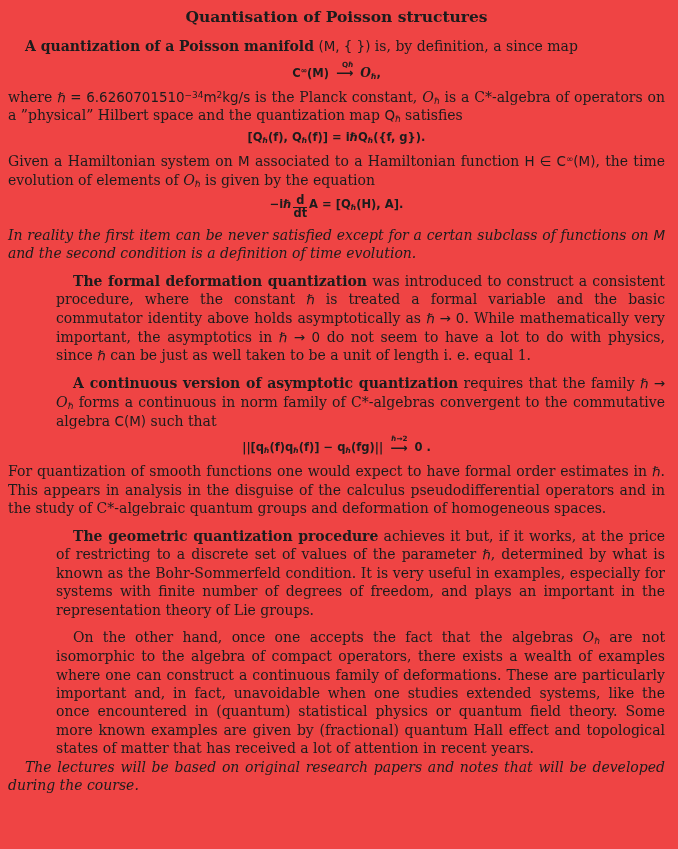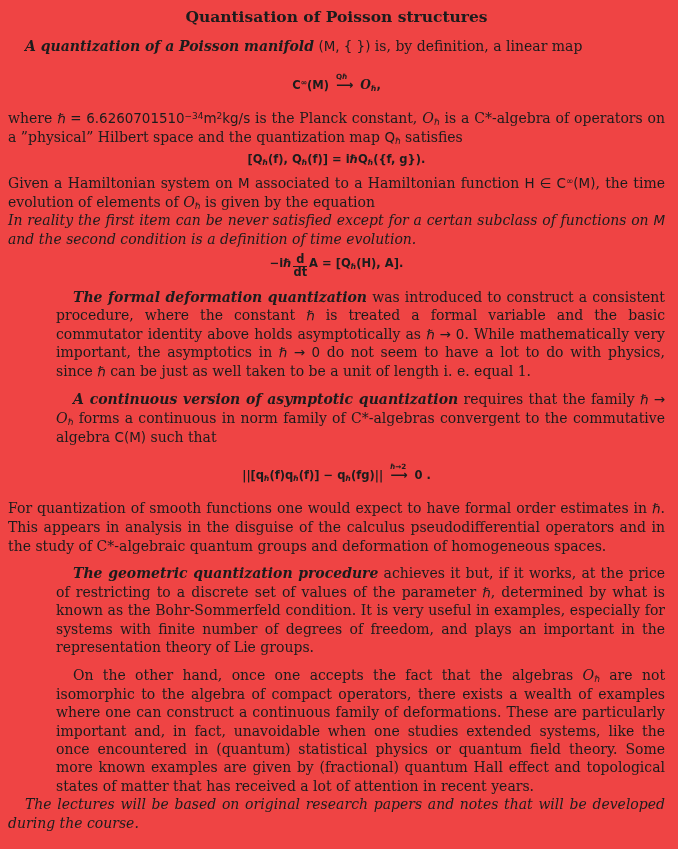--- a/index.html
+++ b/index.html
@@ -16,45 +16,45 @@
   }
   .para{text-align:justify;margin:0;}
   .para.indent{text-indent:17px;}
   .para.italic{font-style:italic;}
   .block.spaced{margin-top:9px;margin-left:48px;}
   .formula{
     text-align:center;margin:5px 0 6px 0;
     font-family:"DejaVu Sans", sans-serif;font-size:12px;font-weight:bold;
   }
   
-  .tk-b{font-weight:bold;font-style:italic;}
+  .tk-b{font-weight:bold;}
   .tk-m,.tk-msub,.tk-msup{font-family:"DejaVu Sans", sans-serif;font-size:0.96em;}
   .tk-msup,.tk-sup{font-size:64%;vertical-align:0.5em;line-height:0;}
   .tk-msub{font-size:64%;vertical-align:-0.25em;line-height:0;}
   .tk-cal{font-family:"DejaVu Serif", serif;font-style:italic;font-size:1.02em;}
   .frac{display:inline-block;text-align:center;vertical-align:-0.72em;margin:0 2px;font-family:"DejaVu Sans", sans-serif;}
   .frac .num{display:block;border-bottom:1px solid #1c1c1c;padding:0 2px;line-height:1.05;font-size:0.95em;}
   .frac .den{display:block;line-height:1.05;font-size:0.95em;}
-  .oar{display:inline-block;text-align:left;vertical-align:-0.05em;margin:12px 3px;line-height:1;}
+  .oar{display:inline-block;text-align:right;vertical-align:-0.05em;margin:0 3px;line-height:1;}
   .oar .top{display:block;font-size:60%;line-height:1;margin-bottom:-1px;}
   .oar .arr{display:block;line-height:1;}
 </style>
 </head>
 <body>
 
 <div class="page">
   <h1 class="title">Quantisation of Poisson structures</h1>
   <div>
-      <div class="block para indent"><span class="tk-b">A quantization of a Poisson manifold</span><span class="tk-tx"> </span><span class="tk-m">(M, { })</span><span class="tk-tx"> is, by definition, a linear map</span></div>
+      <div class="block para indent"><span class="tk-b">A quantization of a Poisson manifold</span><span class="tk-tx"> </span><span class="tk-m">(M, { })</span><span class="tk-tx"> is, by definition, a since map</span></div>
       <div class="block formula"><span class="tk-m">C</span><span class="tk-msup">∞</span><span class="tk-m">(M) </span><span class="oar"><span class="top">Qℏ</span><span class="arr">⟶</span></span><span class="tk-m"> </span><span class="tk-cal">O</span><span class="tk-msub">ℏ</span><span class="tk-m">,</span></div>
       <div class="block para"><span class="tk-tx">where </span><span class="tk-m">ℏ = 6.6260701510</span><span class="tk-msup">−34</span><span class="tk-m">m</span><span class="tk-msup">2</span><span class="tk-m">kg/s</span><span class="tk-tx"> is the Planck constant, </span><span class="tk-cal">O</span><span class="tk-msub">ℏ</span><span class="tk-tx"> is a C*-algebra of operators on a ”physical” Hilbert space and the quantization map </span><span class="tk-m">Q</span><span class="tk-msub">ℏ</span><span class="tk-tx"> satisfies</span></div>
       <div class="block formula"><span class="tk-m">[Q</span><span class="tk-msub">ℏ</span><span class="tk-m">(f), Q</span><span class="tk-msub">ℏ</span><span class="tk-m">(f)] = iℏQ</span><span class="tk-msub">ℏ</span><span class="tk-m">({f, g}).</span></div>
       <div class="block para"><span class="tk-tx">Given a Hamiltonian system on </span><span class="tk-m">M</span><span class="tk-tx"> associated to a Hamiltonian function </span><span class="tk-m">H ∈ C</span><span class="tk-msup">∞</span><span class="tk-m">(M)</span><span class="tk-tx">, the time evolution of elements of </span><span class="tk-cal">O</span><span class="tk-msub">ℏ</span><span class="tk-tx"> is given by the equation</span></div>
+      <div class="block formula"><span class="tk-m">−iℏ</span><span class="frac"><span class="num">d</span><span class="den">dt</span></span><span class="tk-m">A = [Q</span><span class="tk-msub">ℏ</span><span class="tk-m">(H), A].</span></div>
       <div class="block para italic"><span class="tk-tx">In reality the first item can be never satisfied except for a certan subclass of functions on </span><span class="tk-m">M</span><span class="tk-tx"> and the second condition is a definition of time evolution.</span></div>
-      <div class="block formula"><span class="tk-m">−iℏ</span><span class="frac"><span class="num">d</span><span class="den">dt</span></span><span class="tk-m">A = [Q</span><span class="tk-msub">ℏ</span><span class="tk-m">(H), A].</span></div>
       <div class="block para indent spaced"><span class="tk-b">The formal deformation quantization</span><span class="tk-tx"> was introduced to construct a consistent procedure, where the constant </span><span class="tk-m">ℏ</span><span class="tk-tx"> is treated a formal variable and the basic commutator identity above holds asymptotically as </span><span class="tk-m">ℏ → 0</span><span class="tk-tx">. While mathematically very important, the asymptotics in </span><span class="tk-m">ℏ → 0</span><span class="tk-tx"> do not seem to have a lot to do with physics, since </span><span class="tk-m">ℏ</span><span class="tk-tx"> can be just as well taken to be a unit of length i. e. equal 1.</span></div>
       <div class="block para indent spaced"><span class="tk-b">A continuous version of asymptotic quantization</span><span class="tk-tx"> requires that the family </span><span class="tk-m">ℏ → </span><span class="tk-cal">O</span><span class="tk-msub">ℏ</span><span class="tk-tx"> forms a continuous in norm family of C*-algebras convergent to the commutative algebra </span><span class="tk-m">C(M)</span><span class="tk-tx"> such that</span></div>
       <div class="block formula"><span class="tk-m">||[q</span><span class="tk-msub">ℏ</span><span class="tk-m">(f)q</span><span class="tk-msub">ℏ</span><span class="tk-m">(f)] − q</span><span class="tk-msub">ℏ</span><span class="tk-m">(fg)|| </span><span class="oar"><span class="top">ℏ→2</span><span class="arr">⟶</span></span><span class="tk-m"> 0 .</span></div>
       <div class="block para"><span class="tk-tx">For quantization of smooth functions one would expect to have formal order estimates in </span><span class="tk-m">ℏ</span><span class="tk-tx">. This appears in analysis in the disguise of the calculus pseudodifferential operators and in the study of C*-algebraic quantum groups and deformation of homogeneous spaces.</span></div>
       <div class="block para indent spaced"><span class="tk-b">The geometric quantization procedure</span><span class="tk-tx"> achieves it but, if it works, at the price of restricting to a discrete set of values of the parameter </span><span class="tk-m">ℏ</span><span class="tk-tx">, determined by what is known as the Bohr-Sommerfeld condition. It is very useful in examples, especially for systems with finite number of degrees of freedom, and plays an important in the representation theory of Lie groups.</span></div>
       <div class="block para indent spaced"><span class="tk-tx">On the other hand, once one accepts the fact that the algebras </span><span class="tk-cal">O</span><span class="tk-msub">ℏ</span><span class="tk-tx"> are not isomorphic to the algebra of compact operators, there exists a wealth of examples where one can construct a continuous family of deformations. These are particularly important and, in fact, unavoidable when one studies extended systems, like the once encountered in (quantum) statistical physics or quantum field theory. Some more known examples are given by (fractional) quantum Hall effect and topological states of matter that has received a lot of attention in recent years.</span></div>
       <div class="block para indent italic"><span class="tk-tx">The lectures will be based on original research papers and notes that will be developed during the course.</span></div>
     </div>
 </div>
 

